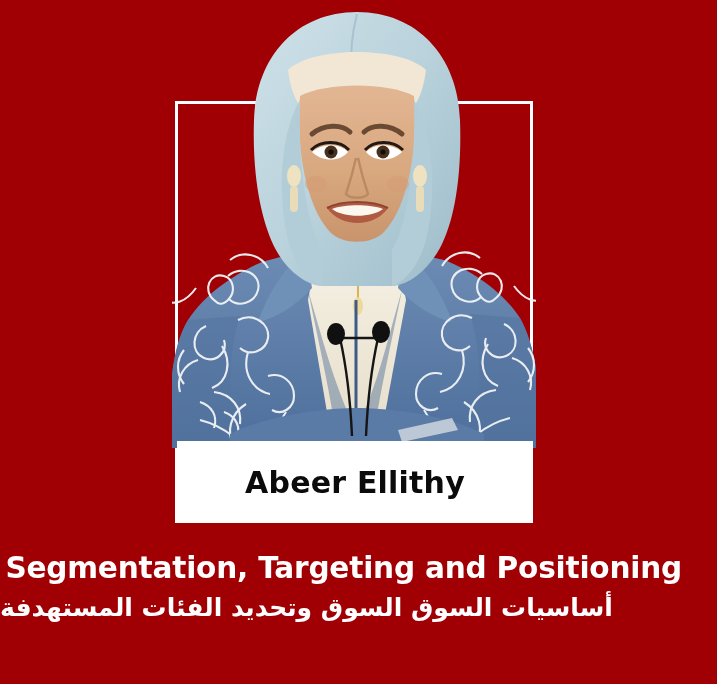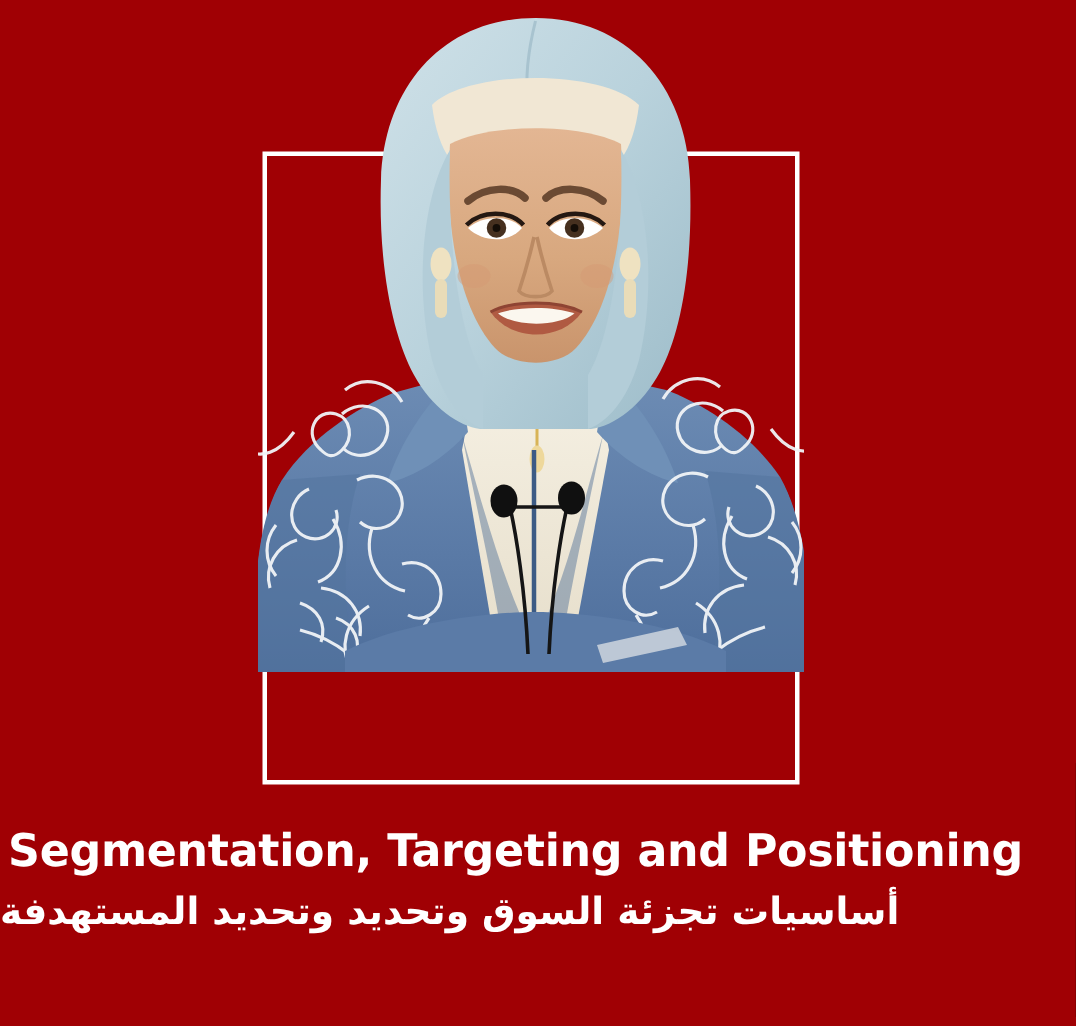--- a/index.html
+++ b/index.html
@@ -287,19 +287,22 @@
         <g>
           <ellipse cx="294" cy="176" rx="7" ry="11" fill="#efe2c1"></ellipse>
           <rect x="290" y="186" width="8" height="26" rx="4" fill="#e9dcb8"></rect>
           <ellipse cx="420" cy="176" rx="7" ry="11" fill="#efe2c1"></ellipse>
           <rect x="416" y="186" width="8" height="26" rx="4" fill="#e9dcb8"></rect>
         </g>
       </g>
     </g>
   </svg>
 
+  <div id="name-plate">
+    <span class="name-text">Abeer Ellithy</span>
+  </div>
 
   <div id="titles">
     <div id="title-en">Segmentation, Targeting and Positioning</div>
-    <div id="title-ar">أساسيات تجزئة السوق وتحديد وتحديد المستهدفة</div>
+    <div id="title-ar">أساسيات السوق السوق وتحديد الفئات المستهدفة</div>
   </div>
 
 </div>
 
 </body></html>

